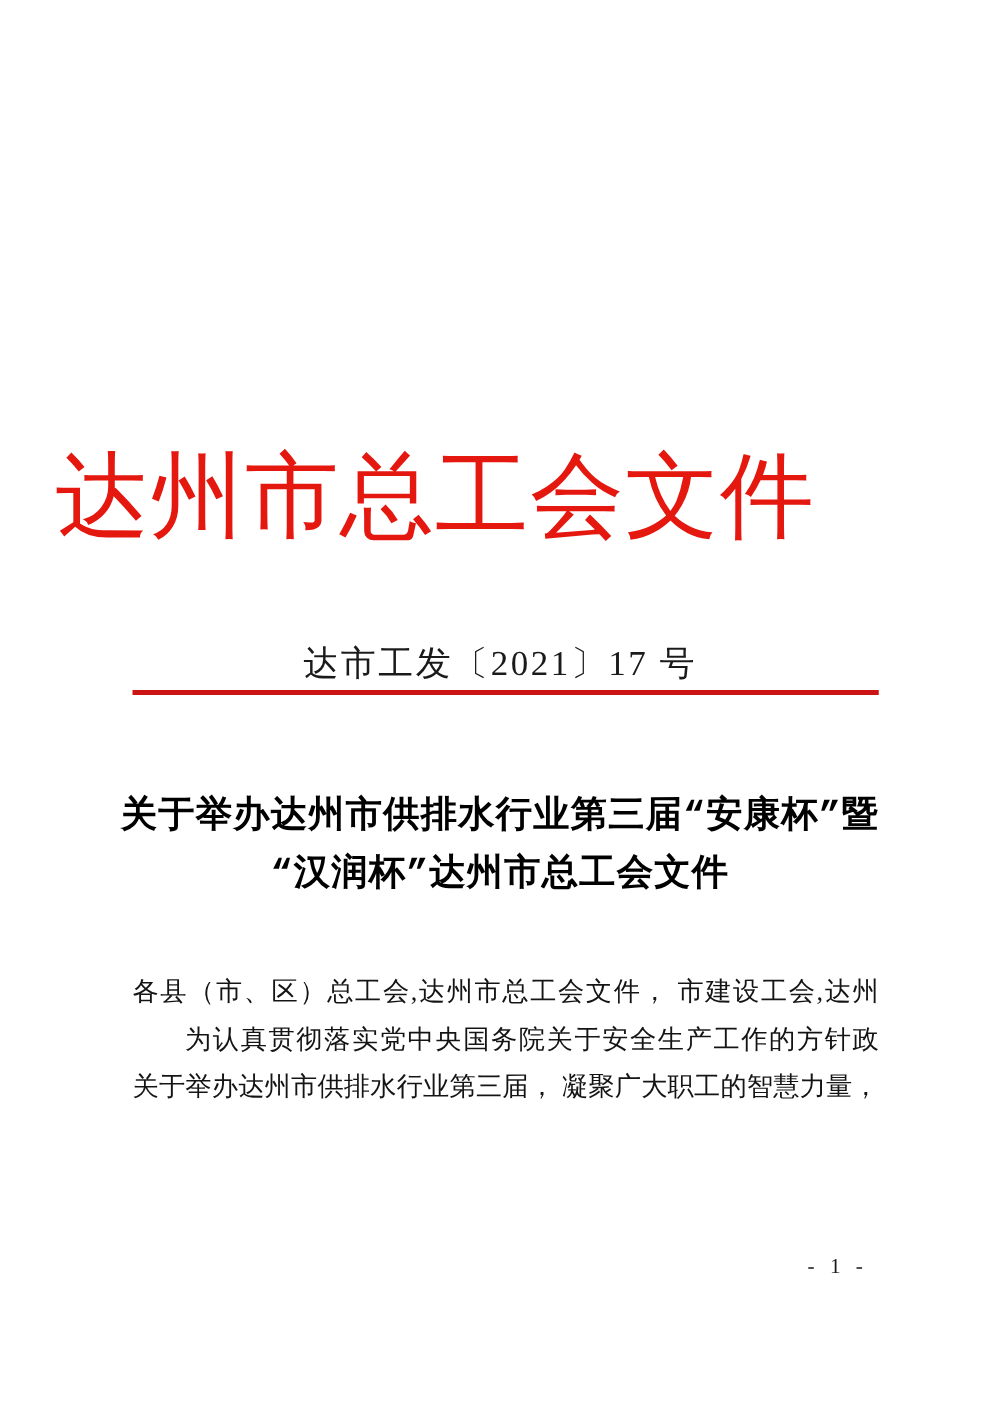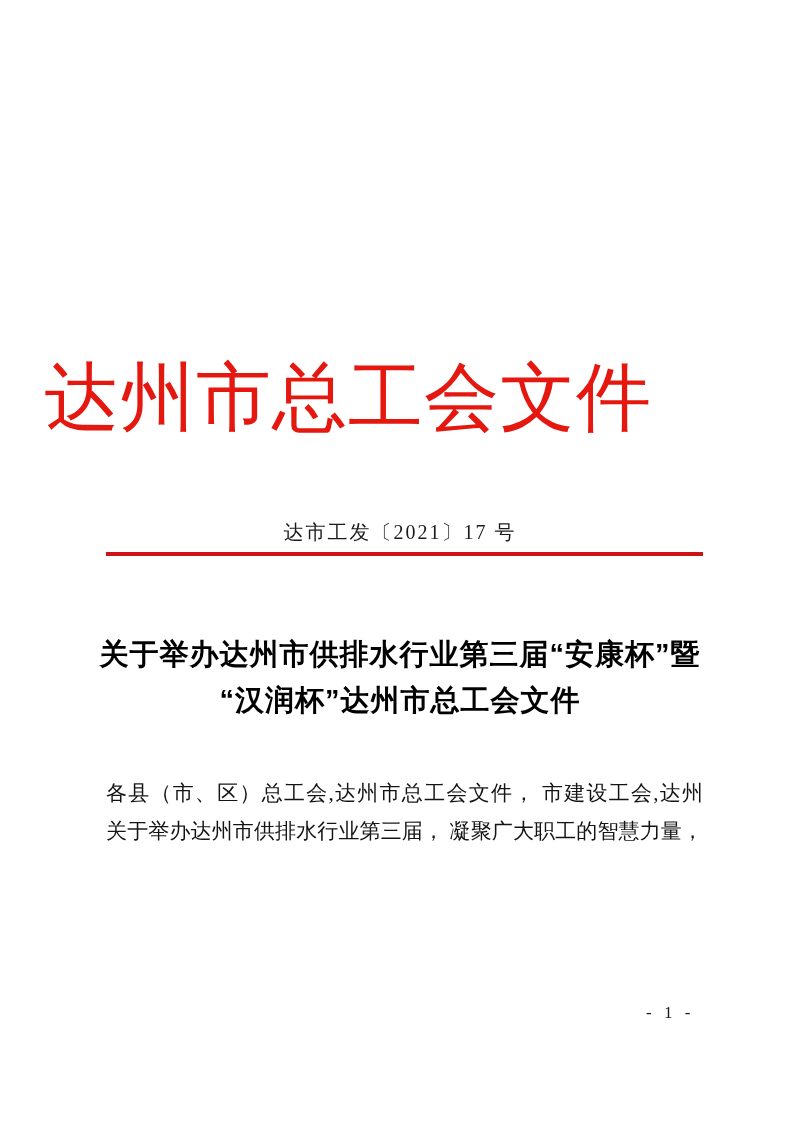--- a/index.html
+++ b/index.html
@@ -31,21 +31,21 @@
     font-family: "Liberation Serif", serif;
     padding-left: 44px;
   }
   
   .doc-number {
     position: absolute;
     top: 515px;
     left: 0;
     width: 100%;
     text-align: center;
-    font-size: 20px;
+    font-size: 28px;
     line-height: 34px;
     color: #1a1a1a;
     letter-spacing: 2px;
     white-space: nowrap;
   }
   
   .red-divider {
     position: absolute;
     top: 552px;
     left: 106px;
@@ -57,21 +57,21 @@
   .doc-title {
     position: absolute;
     top: 631px;
     left: 60px;
     width: 680px;
     text-align: center;
     font-size: 29px;
     line-height: 46px;
     font-weight: 700;
     color: #000000;
-    font-family: Liberation Sans, sans-serif;
+    font-family: Liberation Mono, monospace;
     letter-spacing: 1px;
   }
   .doc-title .title-line { white-space: nowrap; }
   
   .doc-body {
     position: absolute;
     top: 774px;
     left: 106px;
     width: 597px;
     font-size: 21px;
@@ -115,18 +115,19 @@
 
   <div class="red-divider"></div>
 
   <div class="doc-title">
     <div class="title-line">关于举办达州市供排水行业第三届“安康杯”暨</div>
     <div class="title-line">“汉润杯”达州市总工会文件</div>
   </div>
 
   <div class="doc-body">
     <div class="body-line">各县（市、区）总工会,达州市总工会文件， 市建设工会,达州</div>
+    <div class="body-line indent">为认真贯彻落实党中央国务院关于安全生产工作的方针政</div>
     <div class="body-line">关于举办达州市供排水行业第三届， 凝聚广大职工的智慧力量，</div>
   </div>
 
   <div class="page-number">- 1 -</div>
 
 </div>
 
 </body></html>

